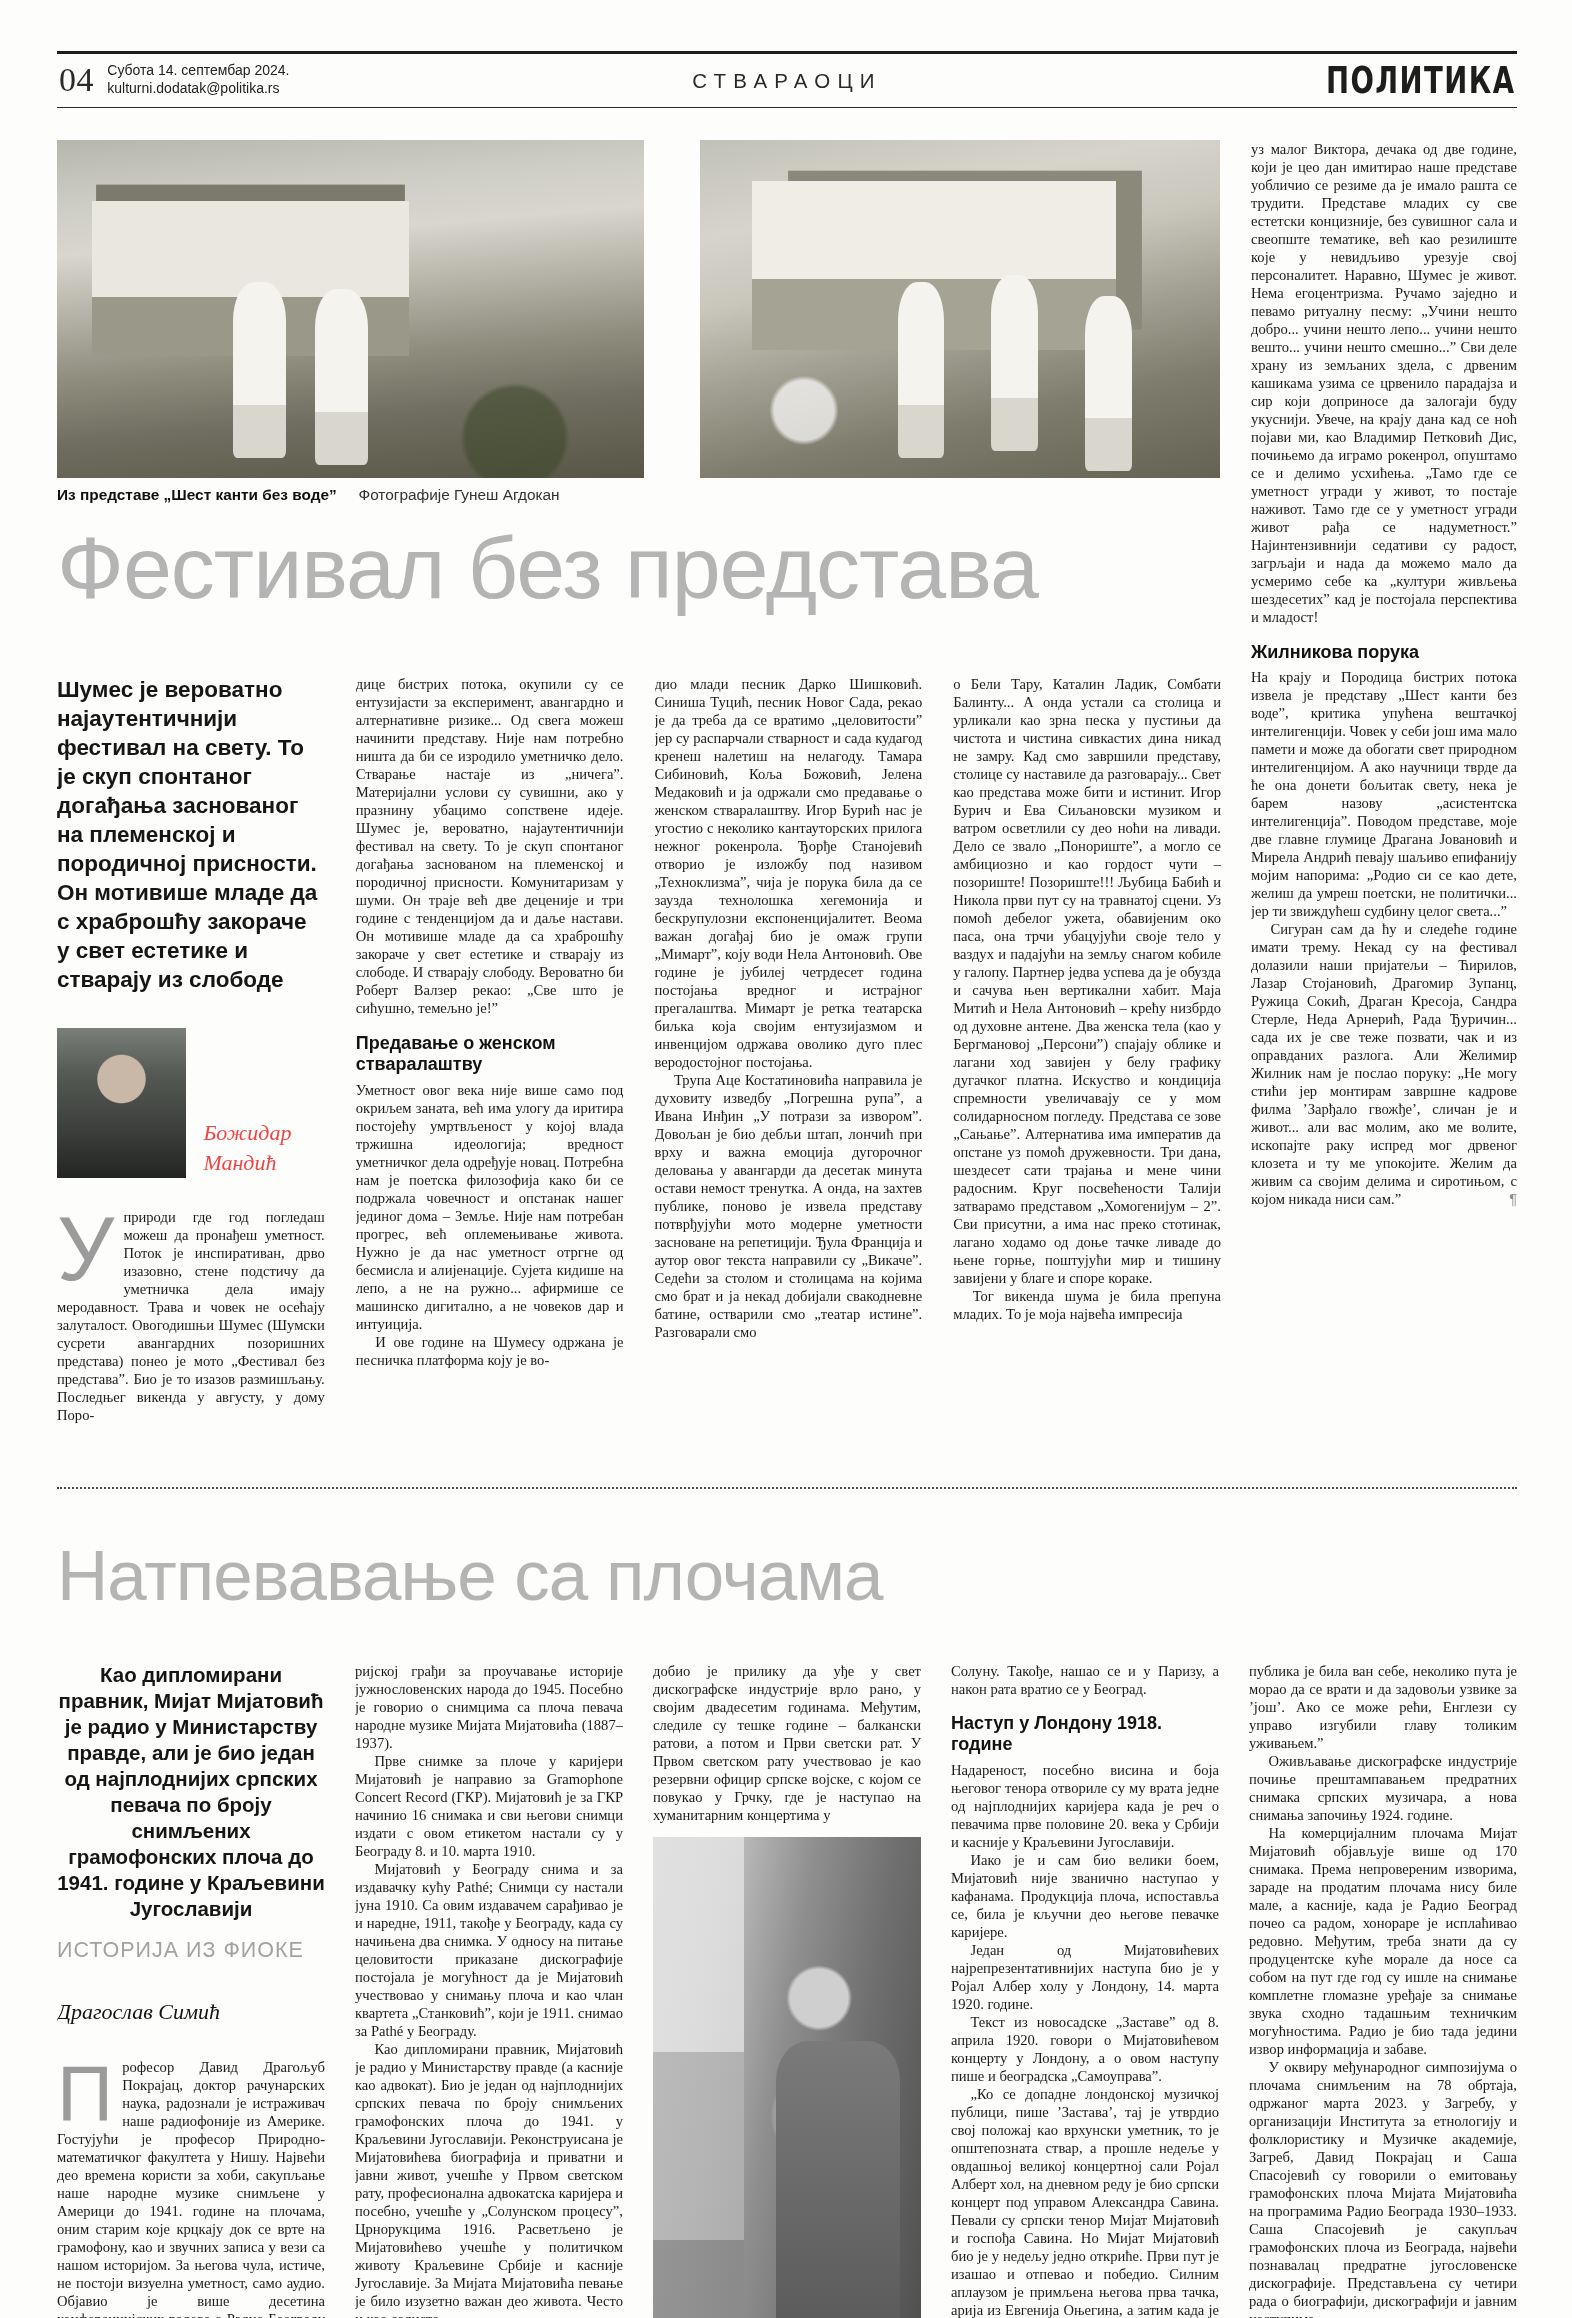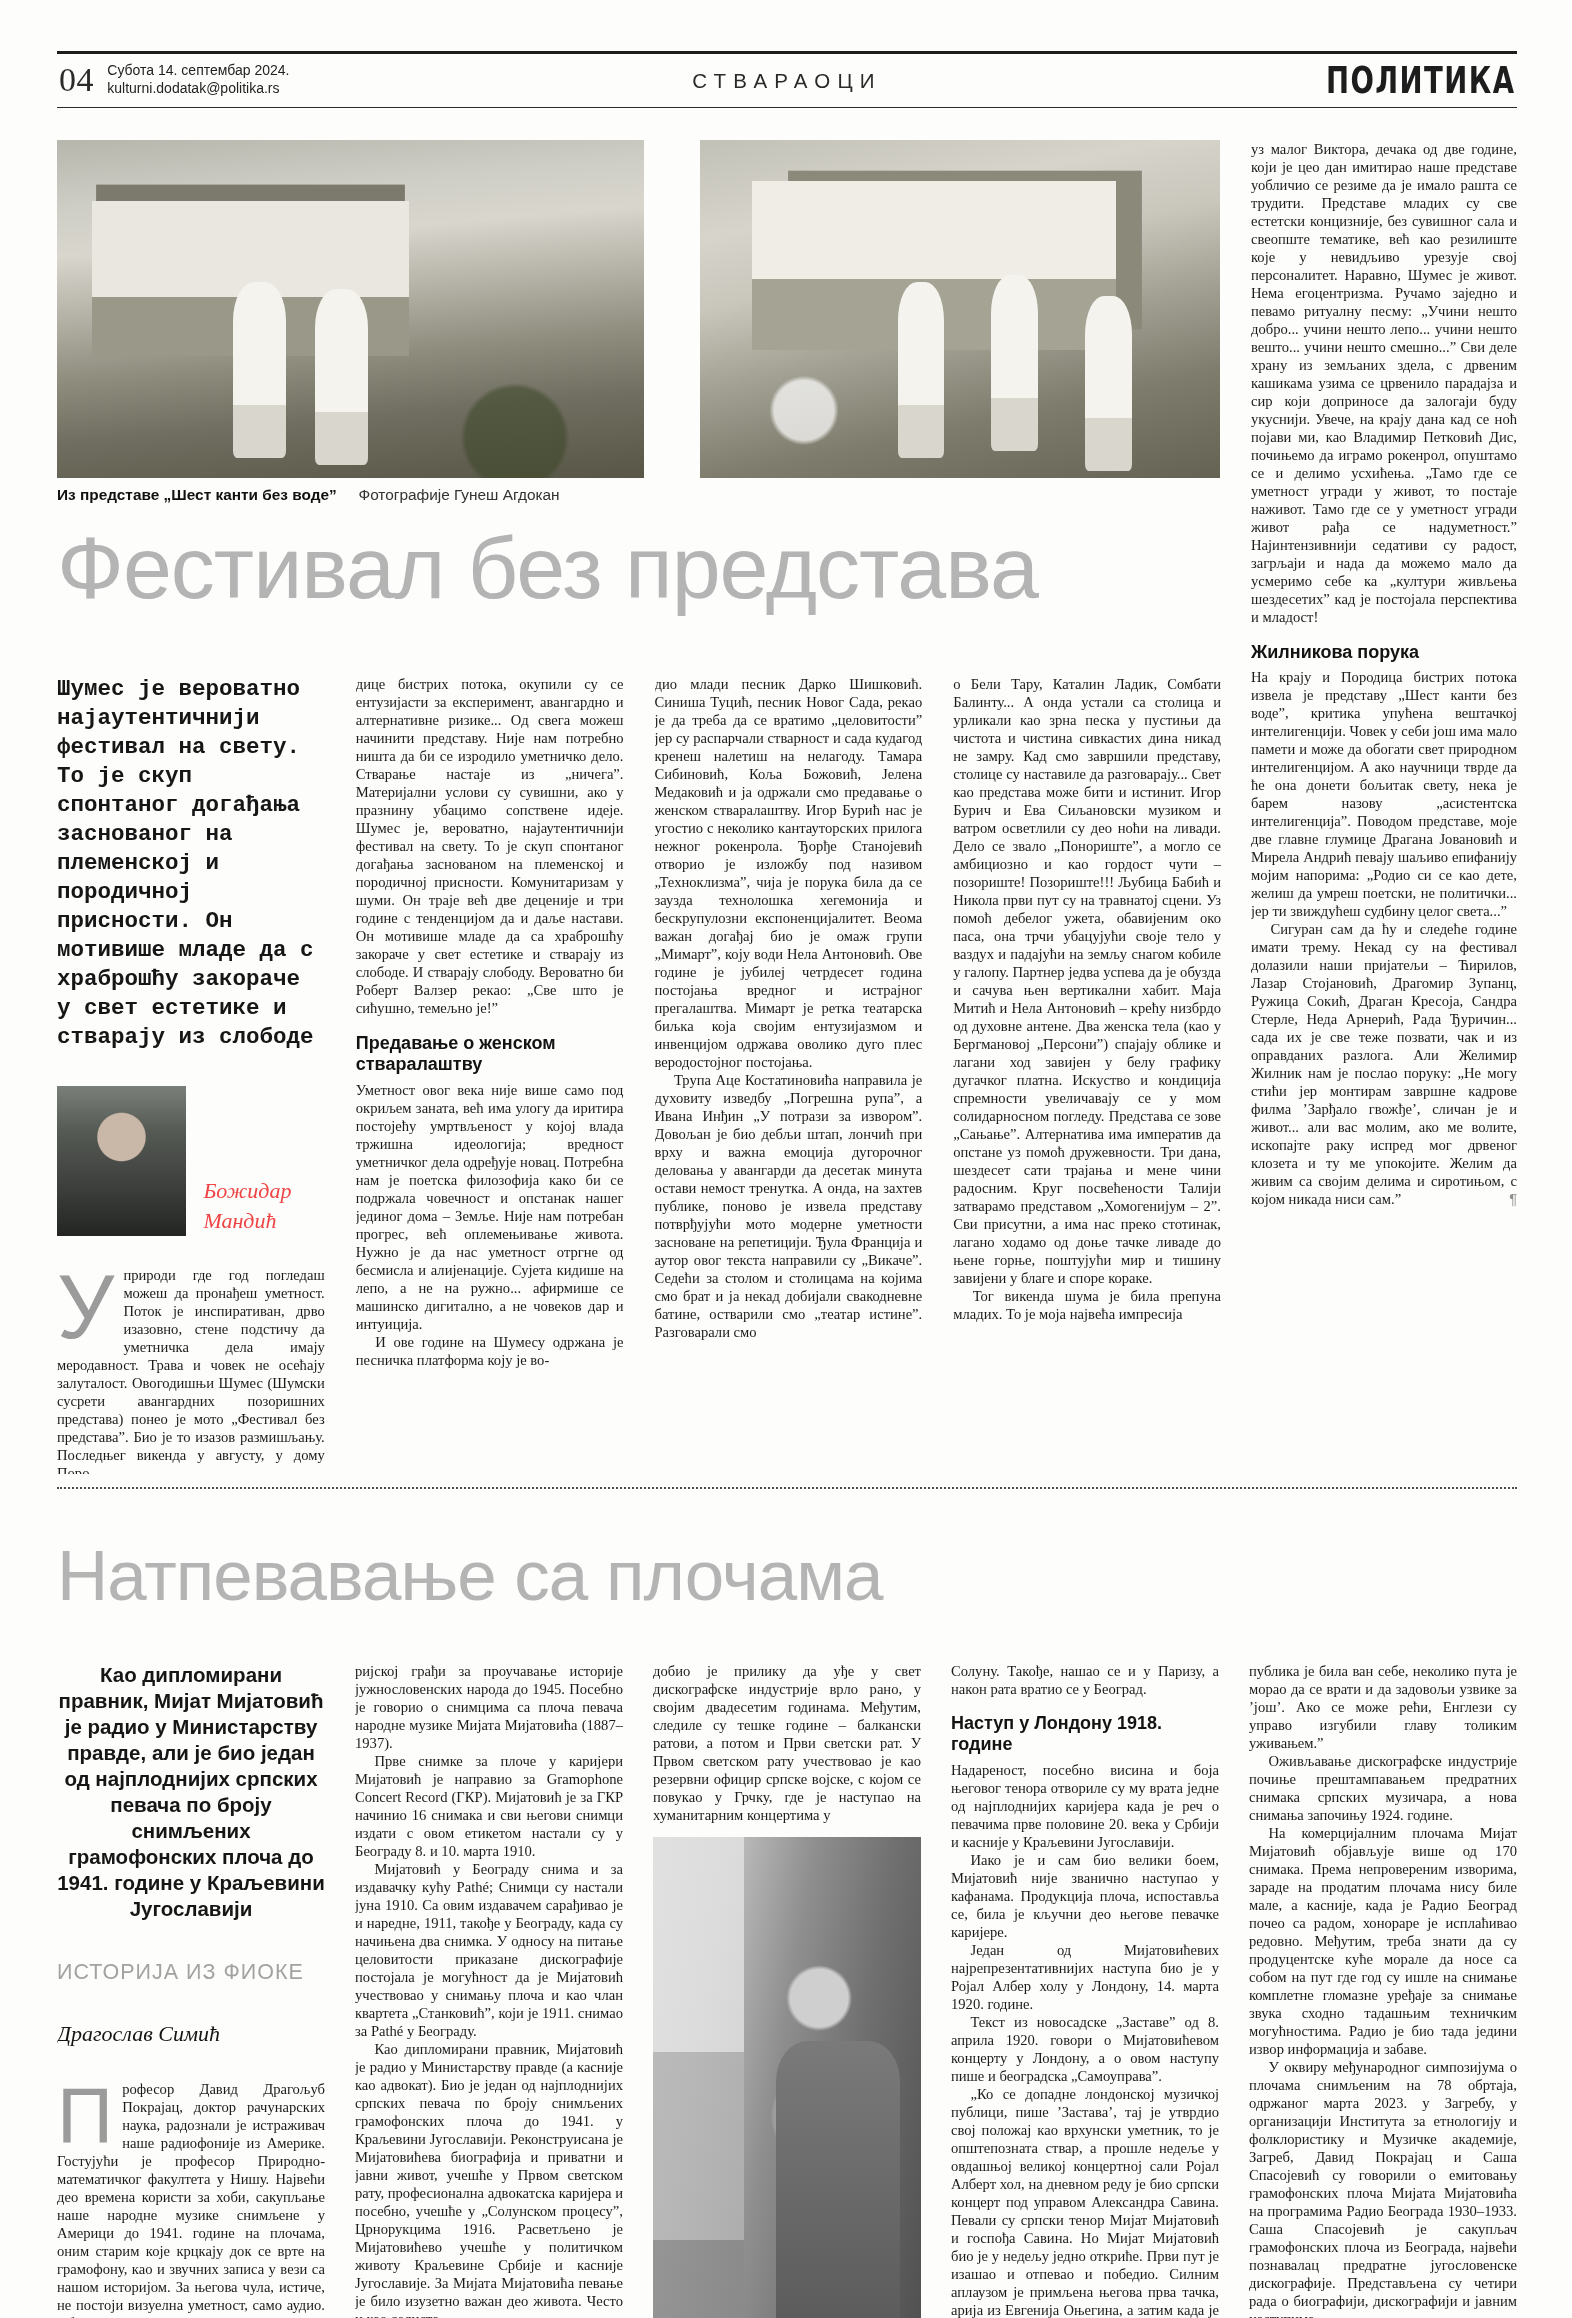--- a/index.html
+++ b/index.html
@@ -76,21 +76,21 @@
     margin-top:14.3px;
     font-family:"Liberation Sans",sans-serif;
     font-size:88px;line-height:97px;
     color:#b4b4b4;font-weight:400;letter-spacing:-1px;
     white-space:nowrap;
   }
   .a1-cols{display:grid;grid-template-columns:repeat(4,1fr);column-gap:31px;margin-top:22.5px;}
   .a1col{height:799px;overflow:hidden;}
 
   .lede{
-    font-family:Liberation Mono, monospace;
+    font-family:Liberation Sans, sans-serif;
     font-size:22.5px;line-height:29px;font-weight:700;color:#161616;
   }
   .kicker{
     margin-top:33px;
     font-family:"Liberation Sans",sans-serif;
     font-size:21.5px;line-height:27px;color:#9c9c9c;font-weight:400;letter-spacing:0.5px;
   }
   .portrait-row{display:flex;gap:17.4px;margin-top:34px;align-items:flex-end;}
   .portrait{
     width:129px;height:150px;flex:0 0 auto;
@@ -132,21 +132,21 @@
     font-size:71px;line-height:77px;color:#b4b4b4;font-weight:400;letter-spacing:-1px;
     white-space:nowrap;
   }
   .a2-cols{display:grid;grid-template-columns:repeat(5,1fr);column-gap:30px;margin-top:13.3px;}
   .a2col{height:731px;overflow:hidden;}
   .intro2{
     font-family:"Liberation Sans",sans-serif;
     font-size:20.5px;line-height:26px;font-weight:700;color:#161616;text-align:center;
   }
   .kicker2{
-    margin-top:38px;
+    margin-top:16px;
     font-family:"Liberation Sans",sans-serif;
     font-size:21.5px;line-height:25.6px;color:#a2a2a2;letter-spacing:1px;
   }
   .author2{margin-top:36px;font-style:italic;font-size:22px;color:#141414;}
   .a2 .bodystart{margin-top:33px;}
   .a2 .dropcap{font-size:78px;line-height:66px;color:#9b9b9b;}
 
   .a2-photo{
     margin-top:13.3px;
     width:100%;height:537px;

